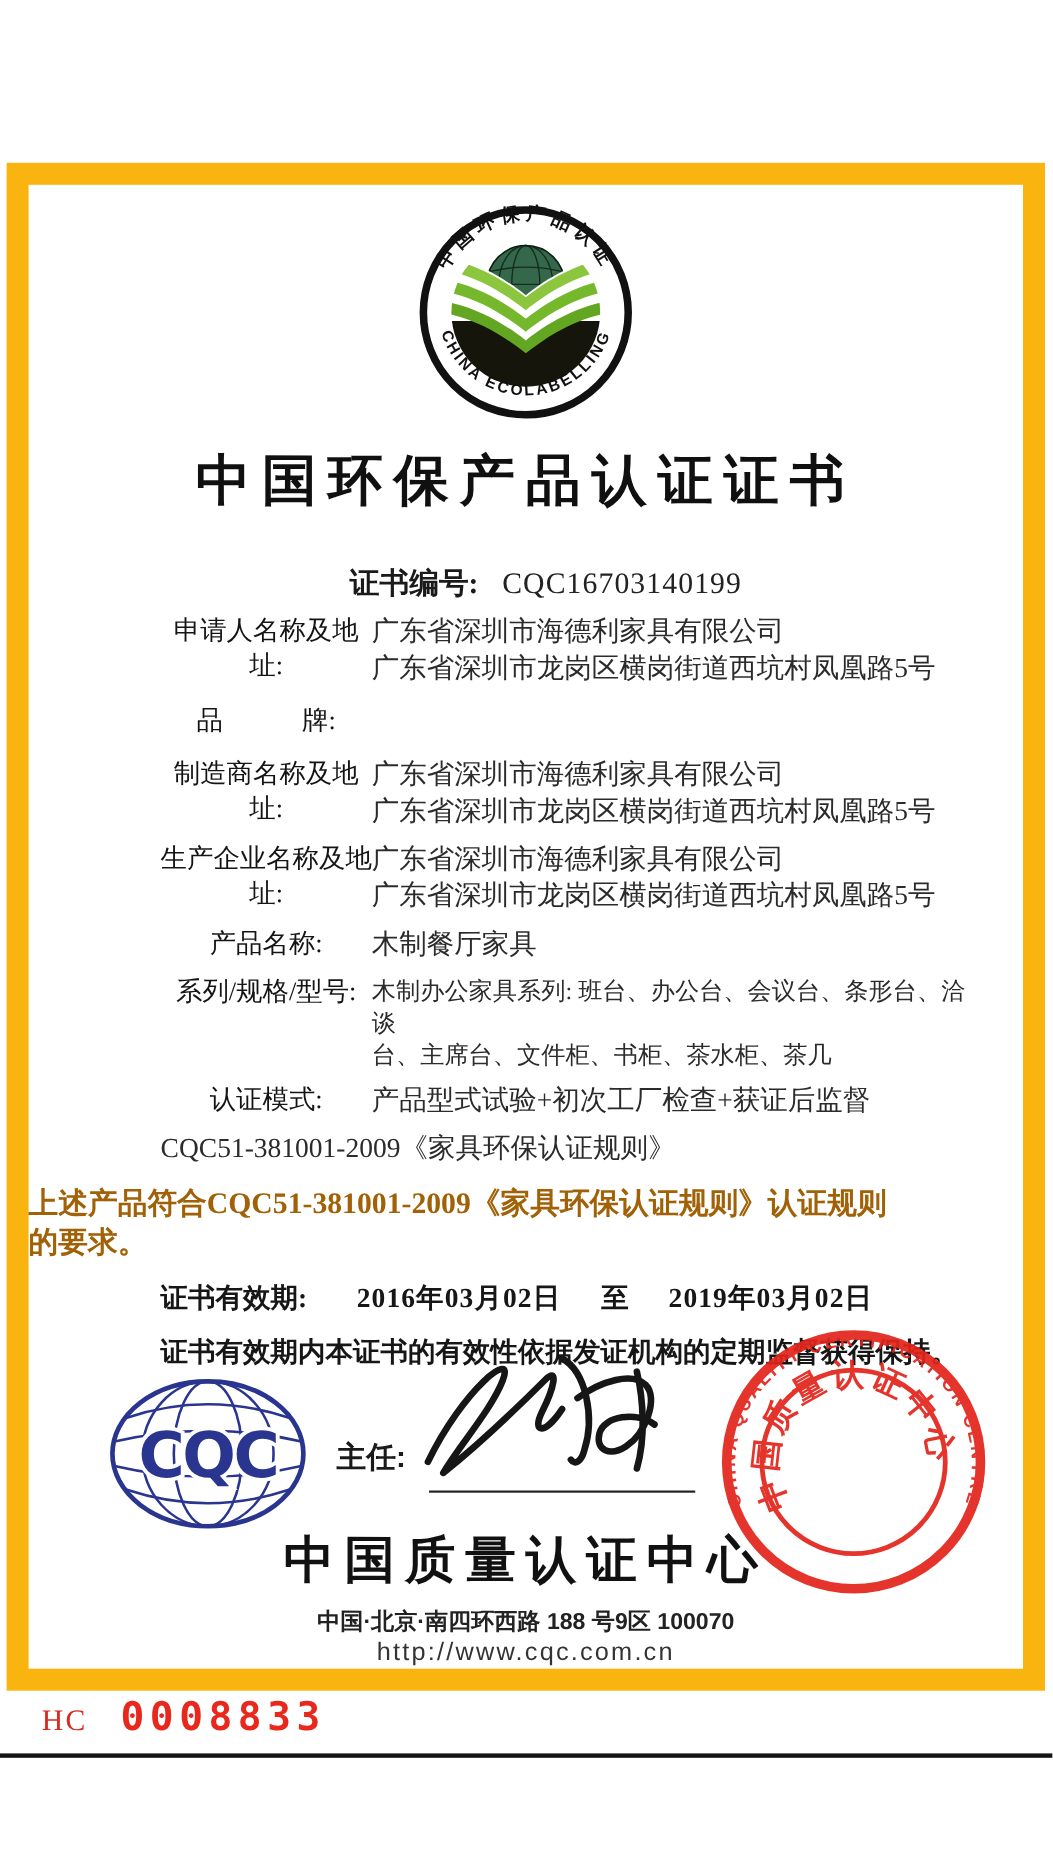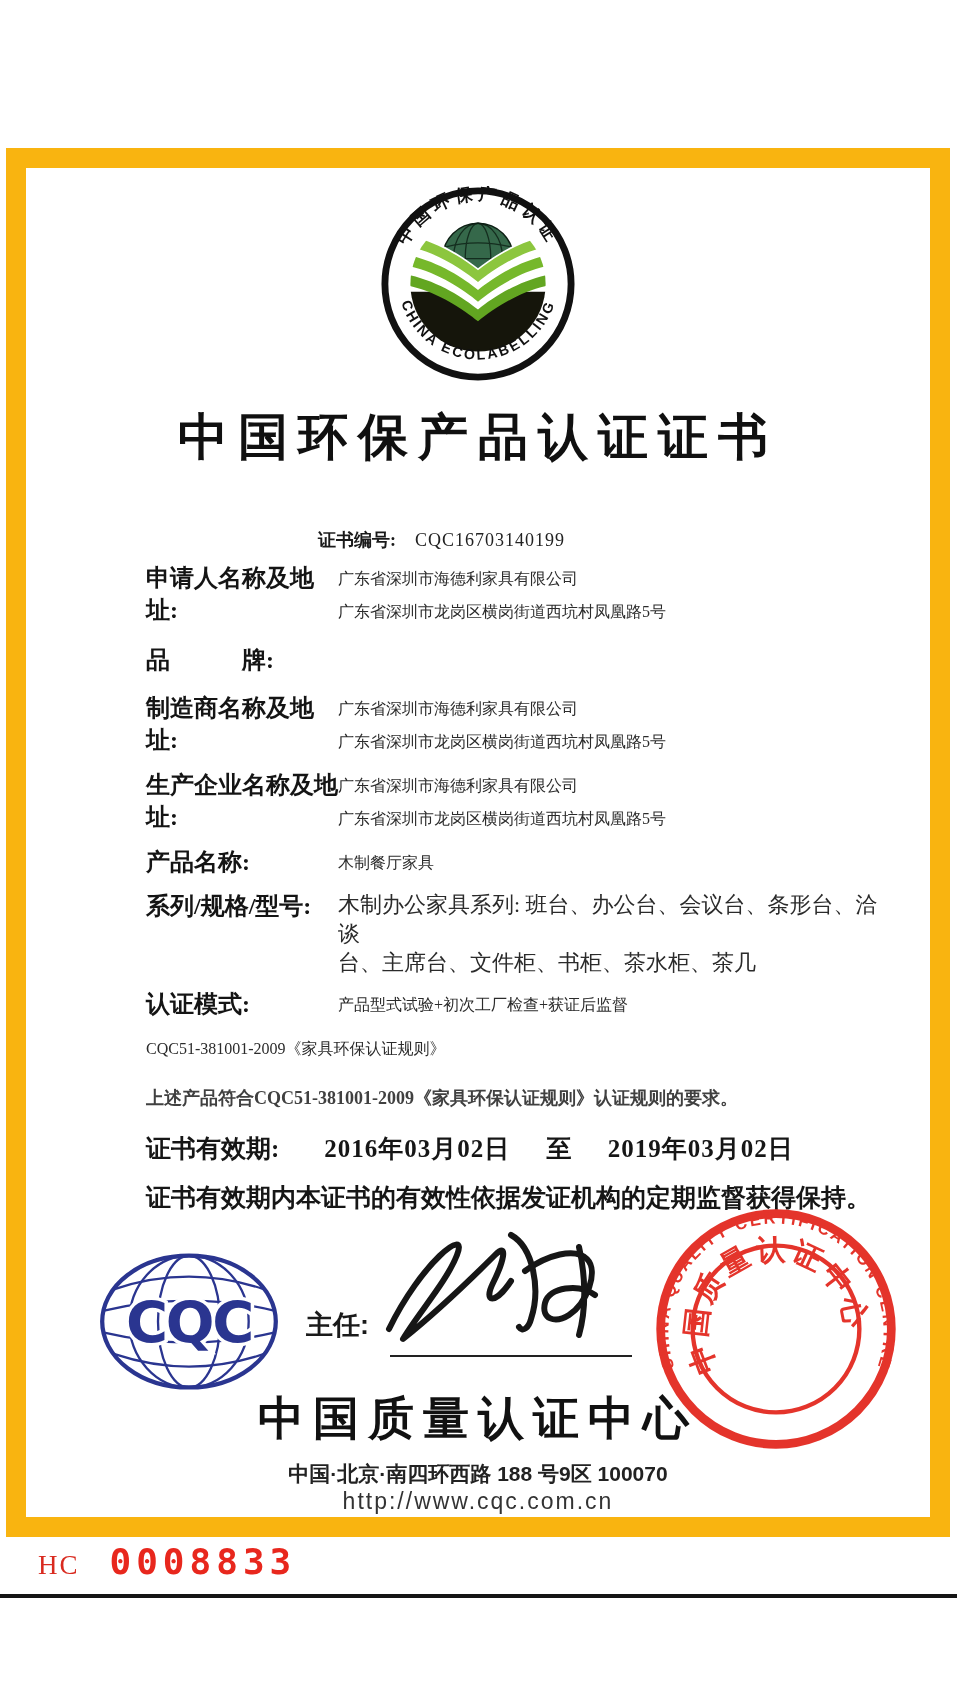--- a/index.html
+++ b/index.html
@@ -11,37 +11,37 @@
 
   
   .eco-logo{display:block;margin:18px auto 0 auto;}
 
   
   .main-title{margin-top:20px;text-align:center;font-size:50px;font-weight:bold;
               letter-spacing:10px;line-height:70px;color:#101010;
               font-family:"Liberation Sans",sans-serif;}
 
   
-  .cert-line{margin-top:56px;padding-left:292px;font-size:18px;}
+  .cert-line{margin-top:40px;padding-left:292px;font-size:27px;}
   .cert-line .lbl{font-weight:bold;font-family:"Liberation Serif",serif;}
   .cert-line .val{margin-left:14px;font-family:"Liberation Serif",serif;letter-spacing:1px;color:#222;}
 
   
   .fields{margin-top:10px;padding-left:120px;padding-right:40px;}
   .row{display:flex;align-items:flex-start;margin-bottom:11px;}
-  .row .label{flex:0 0 192px;font-size:24px;font-weight:bold;line-height:32px;
-              font-family:"Liberation Serif",serif;color:#141414;}
+  .row .label{flex:0 0 192px;font-size:24px;font-weight:normal;line-height:32px;
+              font-family:"Liberation Serif",serif;color:#141414;text-align:center;}
   .row .vals{flex:1;font-family:"Liberation Serif",serif;color:#2b2b2b;}
-  .row .vals .vline{font-size:16px;line-height:33px;}
+  .row .vals .vline{font-size:25px;line-height:33px;}
   .row.small .vals .vline{font-size:22px;line-height:29px;}
   .row.brand{margin-top:16px;margin-bottom:16px;}
 
-  .statement{margin-top:16px;padding-left:120px;padding-right:110px;
-             font-size:18px;line-height:35px;font-weight:bold;
-             font-family:"Liberation Serif",serif;color:#404040;}
+  .statement{margin-top:16px;padding-right:110px;
+             font-size:27px;line-height:35px;font-weight:bold;
+             font-family:"Liberation Serif",serif;color:#a16207;}
   .validity{margin-top:16px;padding-left:120px;font-size:25px;
             font-family:"Liberation Serif",serif;font-weight:bold;color:#161616;}
   .validity .vl-label{display:inline-block;width:172px;}
   .validity .date{font-weight:bold;letter-spacing:1px;}
   .validity .to-word{margin:0 30px;}
   .note{margin-top:16px;padding-left:120px;font-size:25px;font-weight:bold;
         font-family:"Liberation Serif",serif;color:#161616;}
 
   
   .signoff{position:absolute;left:12px;top:997px;width:100%;height:215px;}

